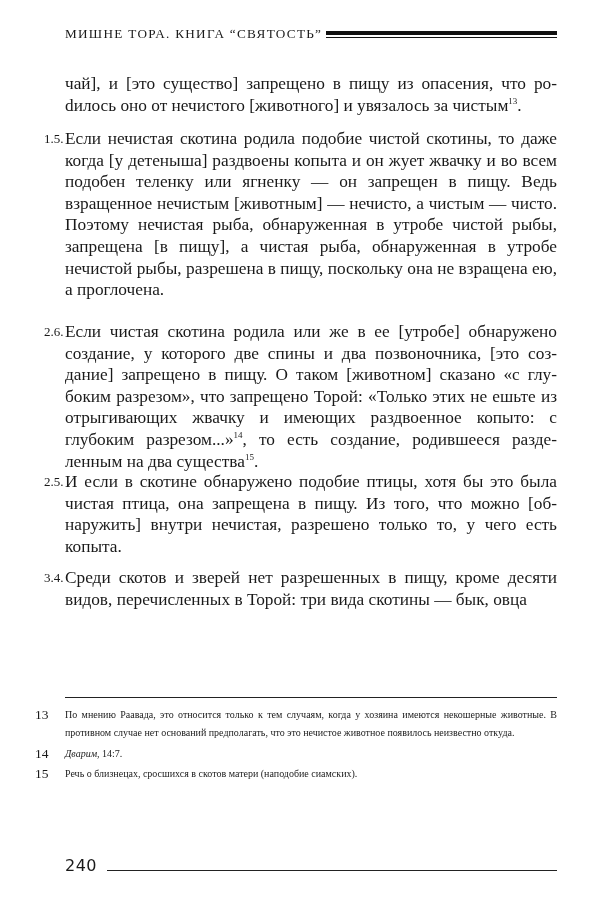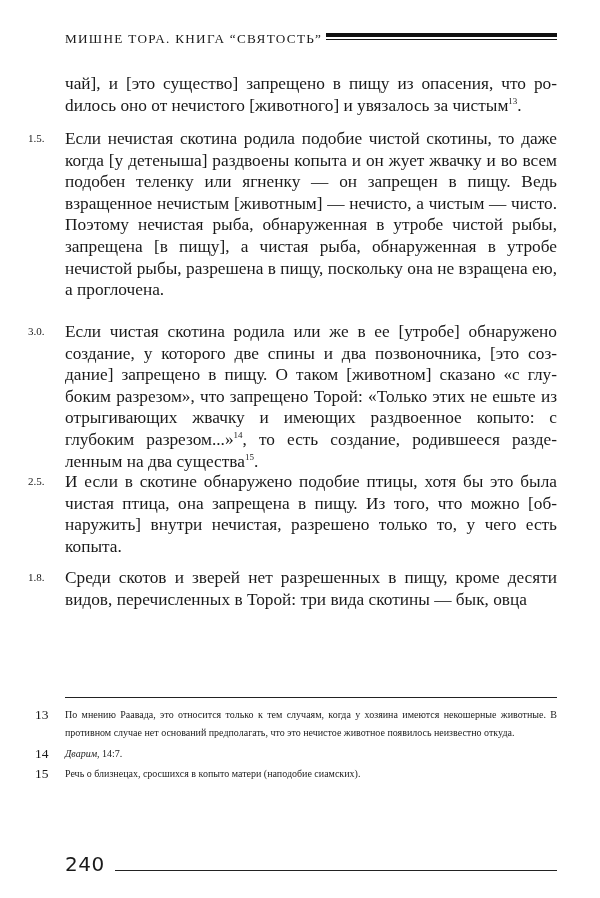--- a/index.html
+++ b/index.html
@@ -2,40 +2,40 @@
 <html><head>
   <meta charset="utf-8">
   <style>
     html, body { margin: 0; padding: 0; background: #ffffff; }
     body {
       width: 600px; height: 898px; position: relative; overflow: hidden;
       font-family: "Liberation Serif", "DejaVu Serif", serif;
       color: #1a1a1a;
     }
     .running-head {
-      position: absolute; left: 65px; top: 32px; width: 492px; height: 18px;
-      display: flex; align-items: flex-start;
+      position: absolute; left: 65px; top: 22px; width: 492px; height: 18px;
+      display: flex; align-items: flex-end;
     }
     .running-head-title {
       font-size: 13.2px; letter-spacing: 1.3px; white-space: nowrap;
       text-transform: uppercase; font-variant: small-caps; line-height: 1;
     }
     .running-head-rule { flex: 1; margin-left: 4px; position: relative; height: 10px; }
     .running-head-rule .thick { position: absolute; left: 0; right: 0; top: 1px; height: 4px; background: #111; }
     .running-head-rule .thin { position: absolute; left: 0; right: 0; top: 7px; height: 1px; background: #111; }
 
     .body-text {
       position: absolute; left: 65px; width: 492px;
       font-size: 17.3px; line-height: 21.6px;
       text-align: justify; hyphens: manual;
     }
     .continuation { top: 73px; }
     .para { position: absolute; left: 28px; width: 529px; }
     .para-num {
-      position: absolute; left: 0; top: 0; font-size: 11px; line-height: 21.6px;
+      position: absolute; left: 16px; top: 0; font-size: 13px; line-height: 21.6px;
     }
     .para-text {
       margin-left: 37px; font-size: 17.3px; line-height: 21.6px;
       text-align: justify; text-align-last: left;
     }
     .continuation { text-align-last: left; }
     sup { font-size: 9px; line-height: 0; vertical-align: 7px; }
 
     .footnote-rule {
       position: absolute; left: 65px; top: 697px; width: 492px; height: 1px; background: #222;
@@ -46,21 +46,21 @@
     .fn-text {
       margin-left: 30px; font-size: 10px; line-height: 18.3px;
       text-align: justify; text-align-last: left;
     }
     .fn-text em { font-style: italic; }
 
     .folio {
       position: absolute; left: 65px; top: 854px; width: 492px; height: 20px;
       display: flex; align-items: flex-end;
     }
-    .folio-num { font-size: 20px; line-height: 1; font-family: "DejaVu Sans", sans-serif; letter-spacing: 0.5px; }
+    .folio-num { font-size: 16px; line-height: 1; font-family: "DejaVu Sans", sans-serif; letter-spacing: 0.5px; }
     .folio-rule { flex: 1; height: 1px; background: #222; margin-left: 10px; margin-bottom: 3px; }
   </style>
 </head>
 <body>
 
 <div class="running-head">
   <span class="running-head-title">Мишне Тора. Книга “Святость”</span>
   <span class="running-head-rule">
     <span class="thick"></span>
     <span class="thin"></span>
@@ -68,47 +68,47 @@
 </div>
 
 <div class="body-text continuation"><span>чай], и [это существо] запрещено в пищу из опасения, что ро­dилось оно от нечистого [животного] и увязалось за чистым</span><sup>13</sup><span>.</span></div>
 
 <div class="para" style="top:128px;">
   <span class="para-num">1.5.</span>
   <div class="para-text">Если нечистая скотина родила подобие чистой скотины, то даже когда [у детеныша] раздвоены копыта и он жует жвачку и во всем подобен теленку или ягненку — он запрещен в пищу. Ведь взращенное нечистым [животным] — нечисто, а чистым — чи­сто. Поэтому нечистая рыба, обнаруженная в утробе чистой рыбы, запрещена [в пищу], а чистая рыба, обнаруженная в утробе нечистой рыбы, разрешена в пищу, поскольку она не взращена ею, а проглочена.</div>
 </div>
 
 <div class="para" style="top:321px;">
-  <span class="para-num">3.0.</span>
+  <span class="para-num">2.6.</span>
   <div class="para-text"><span>Если чистая скотина родила или же в ее [утробе] обнаружено создание, у которого две спины и два позвоночника, [это соз­дание] запрещено в пищу. О таком [животном] сказано «с глу­боким разрезом», что запрещено Торой: «Только этих не ешьте из отрыгивающих жвачку и имеющих раздвоенное копыто: с глубоким разрезом...»</span><sup>14</sup><span>, то есть создание, родившееся разде­ленным на два существа</span><sup>15</sup><span>.</span></div>
 </div>
 
 <div class="para" style="top:471px;">
   <span class="para-num">2.5.</span>
   <div class="para-text">И если в скотине обнаружено подобие птицы, хотя бы это была чистая птица, она запрещена в пищу. Из того, что можно [об­наружить] внутри нечистая, разрешено только то, у чего есть копыта.</div>
 </div>
 
 <div class="para" style="top:567px;">
-  <span class="para-num">1.8.</span>
+  <span class="para-num">3.4.</span>
   <div class="para-text">Среди скотов и зверей нет разрешенных в пищу, кроме десяти видов, перечисленных в Торой: три вида скотины — бык, овца</div>
 </div>
 
 <div class="footnote-rule"></div>
 
 <div class="footnotes">
   <div class="footnote">
     <span class="fn-num">13</span>
     <div class="fn-text">По мнению Раавада, это относится только к тем случаям, когда у хозяина имеются некошерные животные. В противном случае нет оснований пред­полагать, что это нечистое животное появилось неизвестно откуда.</div>
   </div>
   <div class="footnote">
     <span class="fn-num">14</span>
     <div class="fn-text"><em>Дварим</em><span>, 14:7.</span></div>
   </div>
   <div class="footnote">
     <span class="fn-num">15</span>
-    <div class="fn-text">Речь о близнецах, сросшихся в копыто матери (наподобие сиамских).</div>
+    <div class="fn-text">Речь о близнецах, сросшихся в скотов матери (наподобие сиамских).</div>
   </div>
 </div>
 
 <div class="folio">
   <span class="folio-num">240</span>
   <span class="folio-rule"></span>
 </div>
 
 </body></html>

